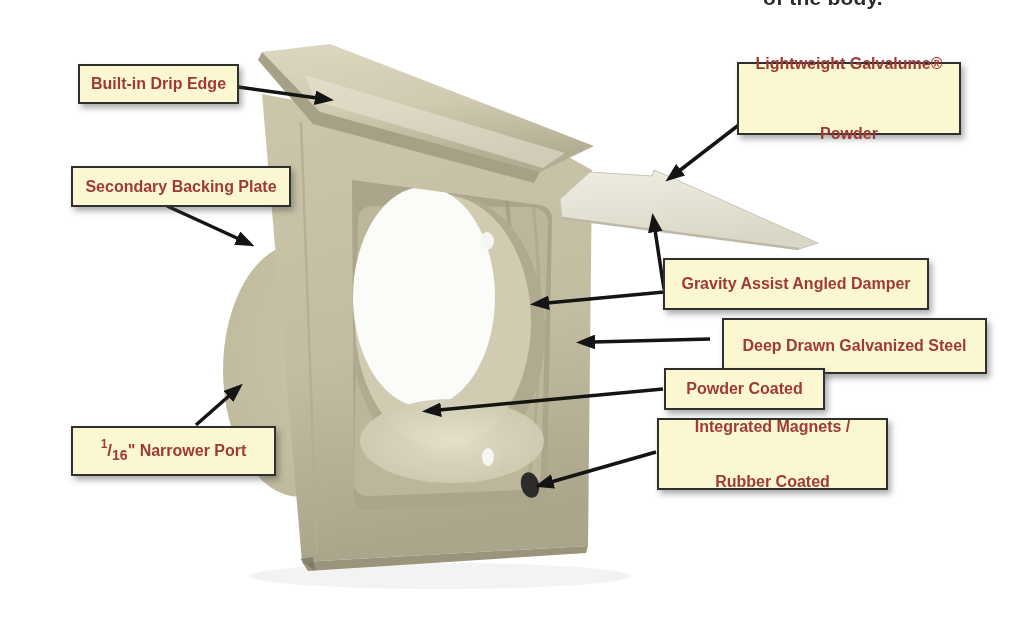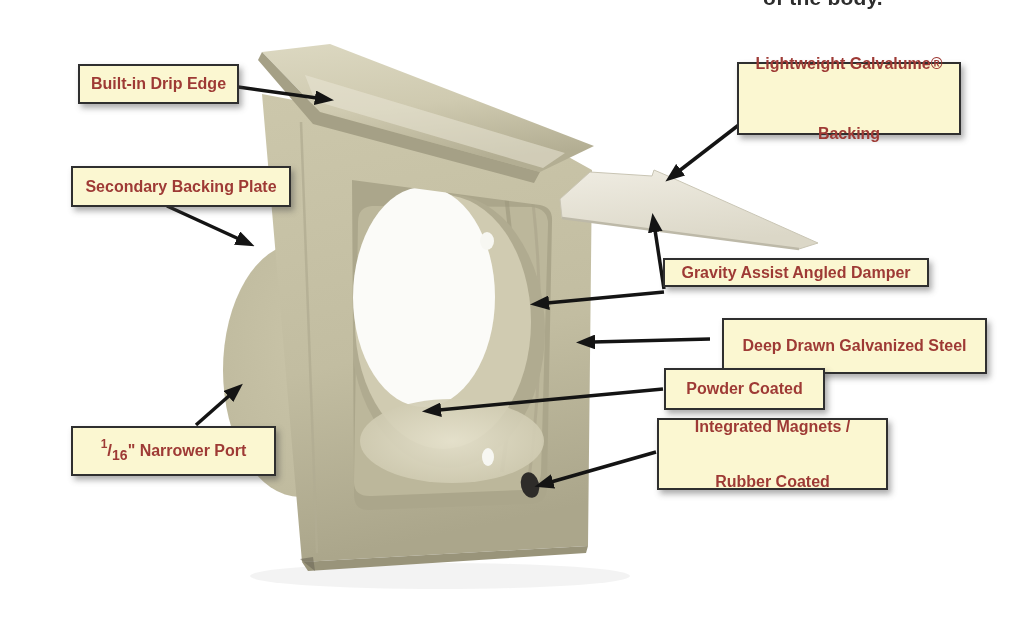--- a/index.html
+++ b/index.html
@@ -127,24 +127,24 @@
   <div class="callout" style="left:63px;top:64px;width:161px;height:40px;margin-left:15px;">
     <span class="line">Built-in Drip Edge</span>
   </div>
 
   <div class="callout" style="left:71px;top:166px;width:220px;height:41px;">
     <span class="line">Secondary Backing Plate</span>
   </div>
 
   <div class="callout" style="left:737px;top:62px;width:224px;height:73px;gap:44px;">
     <span class="line">Lightweight Galvalume®</span>
-    <span class="line">Backing</span>
+    <span class="line">Powder</span>
   </div>
 
-  <div class="callout" style="left:663px;top:258px;width:266px;height:29px;">
+  <div class="callout" style="left:663px;top:258px;width:266px;height:52px;">
     <span class="line">Gravity Assist Angled Damper</span>
   </div>
 
   <div class="callout" style="left:710px;top:318px;width:265px;height:56px;margin-left:12px;">
     <span class="line">Deep Drawn Galvanized Steel</span>
   </div>
 
   <div class="callout" style="left:664px;top:368px;width:161px;height:42px;">
     <span class="line">Powder Coated</span>
   </div>

